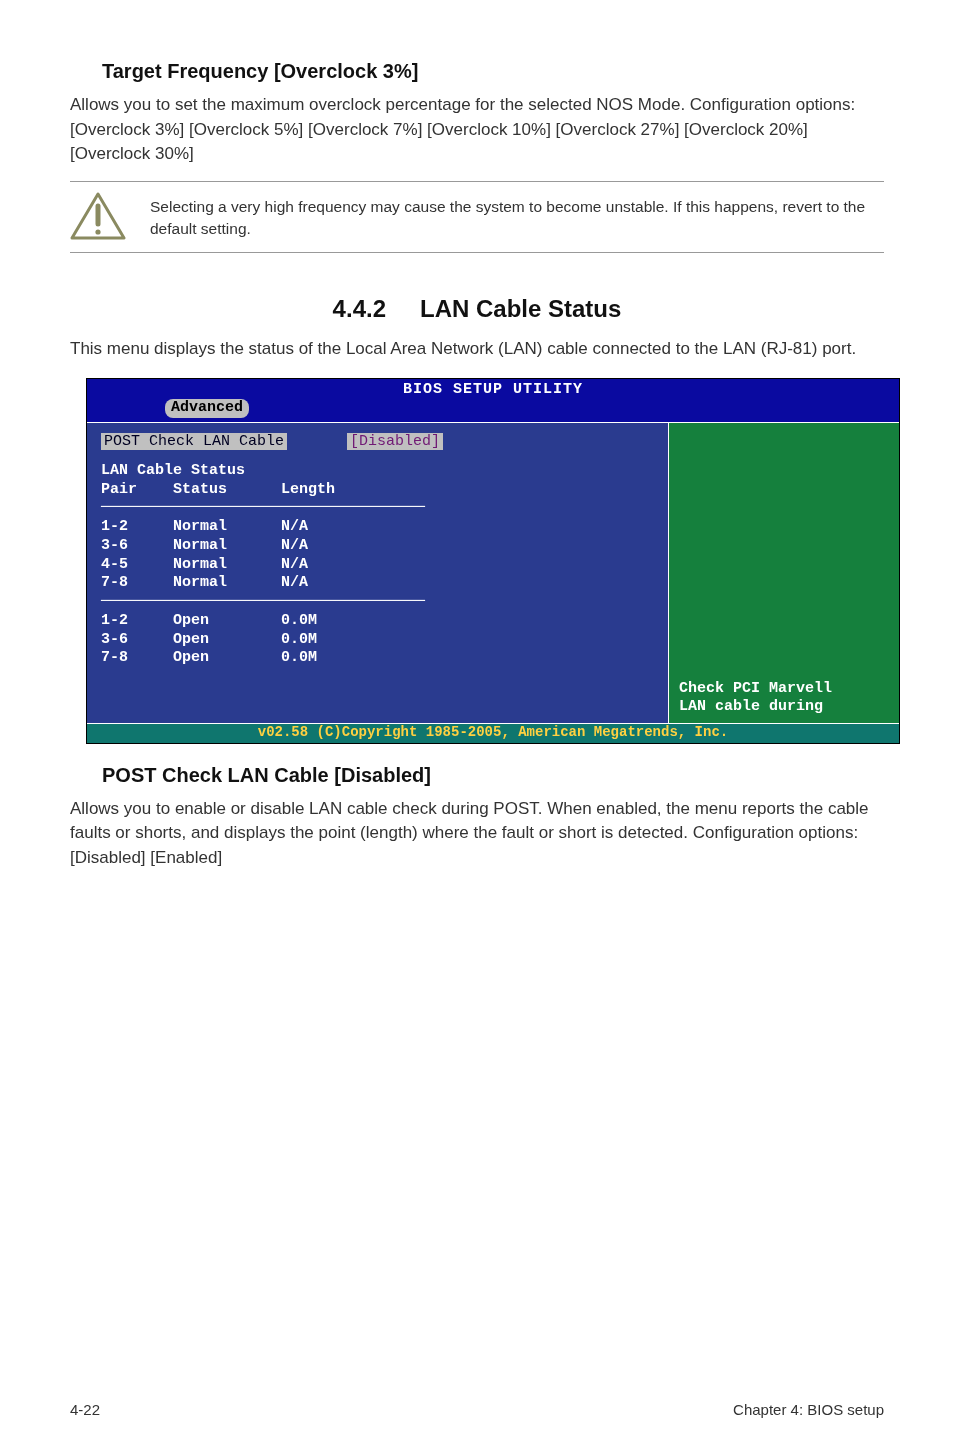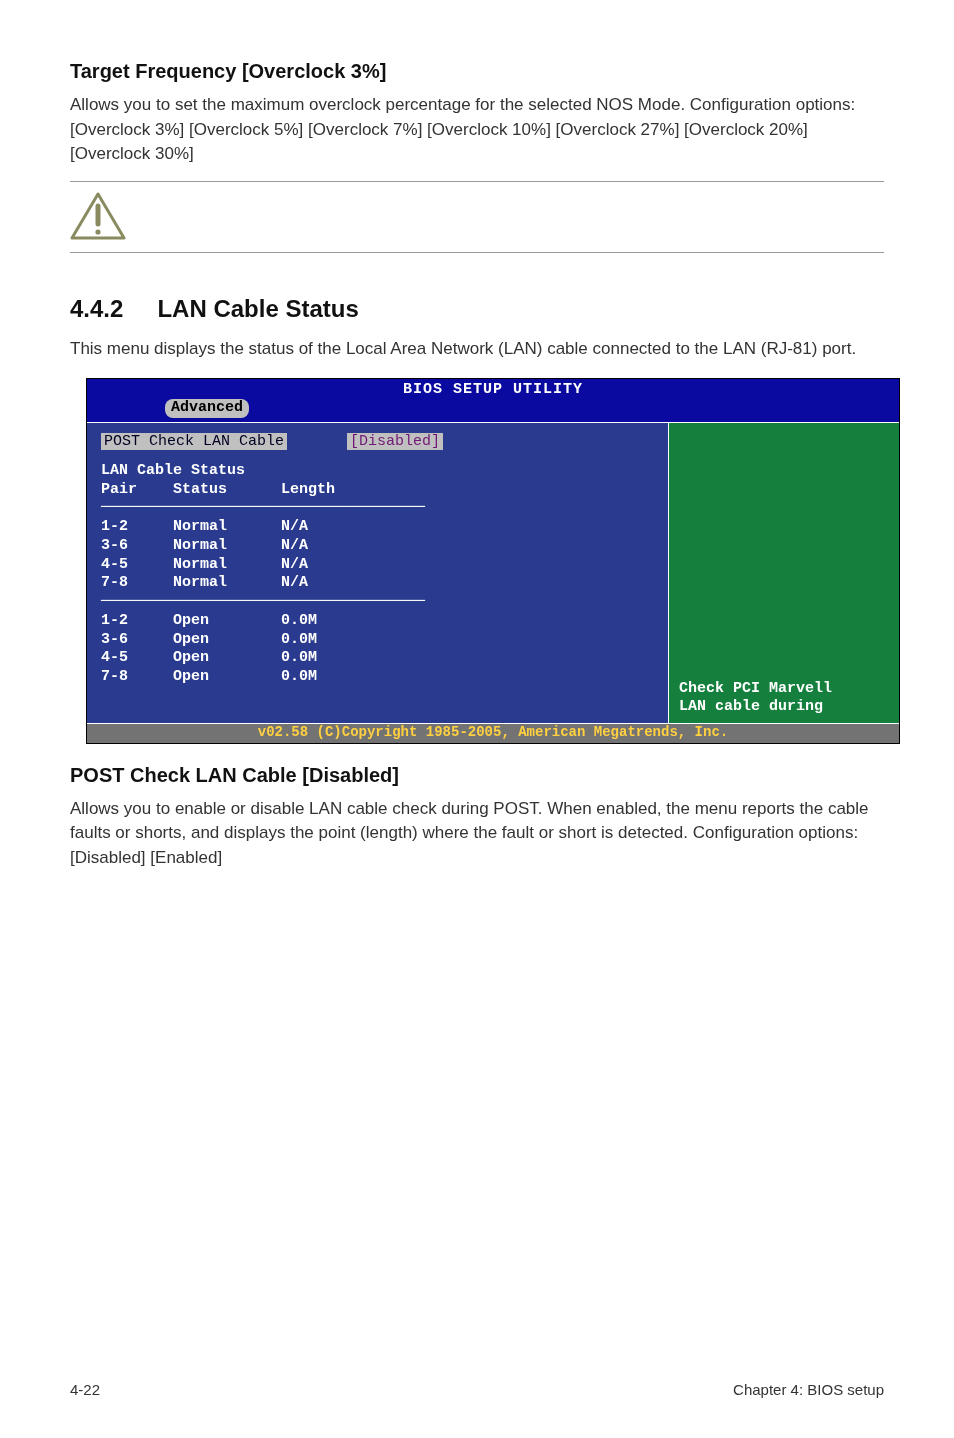--- a/index.html
+++ b/index.html
@@ -9,20 +9,21 @@
     color: #111;
     background: #fff;
   }
   .page {
     padding: 60px 70px 40px 70px;
   }
   h3.section-title {
     font-size: 20px;
     font-weight: bold;
     margin-bottom: 10px;
+    margin-left: 32px;
   }
   p.body {
     font-size: 17px;
     line-height: 1.45;
     color: #333;
     margin-bottom: 14px;
   }
   .note-wrap {
     border-top: 1px solid #999;
     border-bottom: 1px solid #999;
@@ -36,20 +37,21 @@
   .note-text {
     font-size: 15.5px;
     line-height: 1.4;
     color: #333;
     padding-top: 4px;
   }
   h2.subsection {
     font-size: 24px;
     font-weight: bold;
     margin-bottom: 14px;
+    text-align: center;
   }
   h2.subsection .num { display:inline-block; margin-right: 34px; }
 
   
   .bios {
     width: 100%;
     background: #0a0aa0;
     color: #fff;
     font-family: "Courier New", monospace;
     font-size: 15px;
@@ -104,35 +106,35 @@
     color:#002;
     padding: 0 3px;
   }
   .bios-hl-val {
     background:#c0c0c0;
     color:#701a75;
     padding: 0 3px;
   }
   .bios-table { white-space: pre; font-weight: bold; }
   .bios-foot {
-    background: #737373;
+    background: #0f766e;
     color: #ffd040;
     font-weight: bold;
     text-align: center;
     padding: 0 0 1px 0;
     font-size: 14px;
     border-top: 1px solid #fff;
   }
   .footer {
     display: flex;
     justify-content: space-between;
     font-size: 15px;
     color: #333;
     position: fixed;
-    bottom: 40px;
+    bottom: 20px;
     left: 70px;
     right: 70px;
     width: 814px;
   }
 </style>
 </head>
 <body>
 
 <div class="page">
 
@@ -140,20 +142,21 @@
   <p class="body">Allows you to set the maximum overclock percentage for the selected NOS Mode. Configuration options: [Overclock 3%] [Overclock 5%] [Overclock 7%] [Overclock 10%] [Overclock 27%] [Overclock 20%] [Overclock 30%]</p>
 
   <div class="note-wrap">
     <div class="note-icon">
       <svg width="56" height="50" viewBox="0 0 56 50">
         <polygon points="28,2 54,46 2,46" fill="none" stroke="#8a8a60" stroke-width="3" stroke-linejoin="round"></polygon>
         <line x1="28" y1="14" x2="28" y2="32" stroke="#8a8a60" stroke-width="5" stroke-linecap="round"></line>
         <circle cx="28" cy="40" r="2.6" fill="#8a8a60"></circle>
       </svg>
     </div>
+    <div class="note-text">Selecting a very high frequency may cause the system to become unstable. If this happens, revert to the default setting.</div>
   </div>
 
   <h2 class="subsection">
     <span class="num">4.4.2</span><span>LAN Cable Status</span>
   </h2>
   <p class="body">This menu displays the status of the Local Area Network (LAN) cable connected to the LAN (RJ-81) port.</p>
 
   <div class="bios">
     <div class="bios-titlebar">BIOS SETUP UTILITY</div>
     <div class="bios-tabrow">
@@ -169,21 +172,20 @@
         <div class="bios-table">────────────────────────────────────</div>
 
         <div class="bios-table"><span>1-2</span>     <span>Normal</span>      <span>N/A</span></div>
         <div class="bios-table"><span>3-6</span>     <span>Normal</span>      <span>N/A</span></div>
         <div class="bios-table"><span>4-5</span>     <span>Normal</span>      <span>N/A</span></div>
         <div class="bios-table"><span>7-8</span>     <span>Normal</span>      <span>N/A</span></div>
 
         <div class="bios-table">────────────────────────────────────</div>
         <div class="bios-table"><span>1-2</span>     <span>Open</span>        <span>0.0M</span></div>
         <div class="bios-table"><span>3-6</span>     <span>Open</span>        <span>0.0M</span></div>
-        <div class="bios-table"><span>4-5</span>     <span>Open</span>        <span>0.0M</span></div>
         <div class="bios-table"><span>7-8</span>     <span>Open</span>        <span>0.0M</span></div>
       </div>
       <div class="bios-right">
         <div class="bios-right-text">Check PCI Marvell</div>
         <div class="bios-right-text">LAN cable during</div>
       </div>
     </div>
     <div class="bios-foot">v02.58 (C)Copyright 1985-2005, American Megatrends, Inc.</div>
   </div>
 

